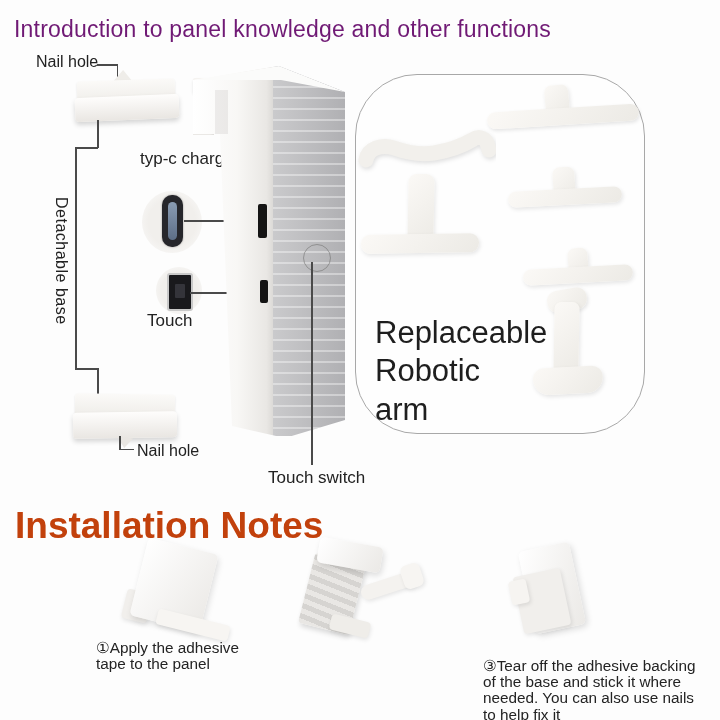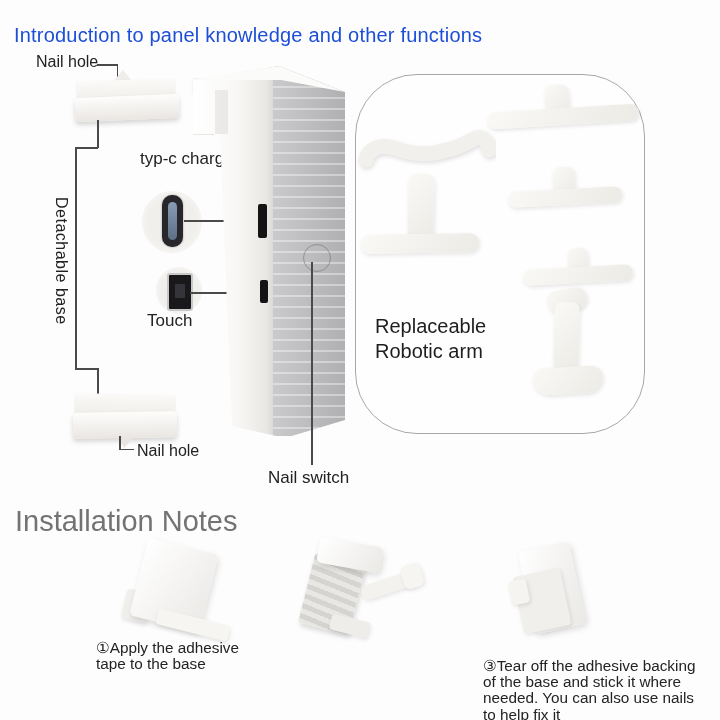--- a/index.html
+++ b/index.html
@@ -2,26 +2,26 @@
 <html><head>
 <meta charset="utf-8">
 <style>
   html,body{margin:0;padding:0;background:#fff;}
   .canvas{
     position:relative;width:720px;height:720px;background:#fdfdfd;
     overflow:hidden;font-family:"Liberation Sans",sans-serif;color:#1c1c1c;
   }
   .abs{position:absolute;}
   
-  .h1{font-size:20px;letter-spacing:0.2px;color:#1d4ed8;white-space:nowrap;margin-top:8px;}
-  .h2{font-size:29px;font-weight:400;color:#737373;white-space:nowrap;}
+  .h1{font-size:23px;letter-spacing:0.2px;color:#701a75;white-space:nowrap;}
+  .h2{font-size:37px;font-weight:700;color:#c2410c;white-space:nowrap;}
   .lbl{font-size:17px;color:#222;white-space:nowrap;}
   .lbl-sm{font-size:16px;color:#222;white-space:nowrap;}
   .vtext{writing-mode:vertical-rl;font-size:16px;color:#222;letter-spacing:0.5px;}
-  .bigtext{font-size:20px;line-height:1.24;color:#1e1e1e;width:150px;}
+  .bigtext{font-size:31px;line-height:1.24;color:#1e1e1e;width:150px;}
   .caption{font-size:15.3px;line-height:1.06;color:#232323;}
   
   .line{background:#4a4a4a;}
   
   .plastic{
     background:linear-gradient(135deg,#fbf9f6,#eceae5);
     box-shadow:1px 2px 4px rgba(0,0,0,0.10);
   }
   .rounded-box{
     border:1.5px solid #a8a8a8;border-radius:62px;background:#fefefe;
@@ -106,21 +106,21 @@
       <div class="abs panel-side"></div>
       <div class="abs panel-topface"></div>
       <div class="abs panel-recess"></div>
       <div class="abs slot" style="left:65px;top:140px;width:9px;height:34px;"></div>
       <div class="abs slot" style="left:67px;top:216px;width:8px;height:23px;"></div>
       <div class="abs touch-circle" style="left:110px;top:180px;"></div>
     </div>
   </div>
 
   <div class="abs line" style="left:311px;top:262px;width:1.5px;height:203px;"></div>
-  <div class="abs lbl" style="left:268px;top:468px;">Nail switch</div>
+  <div class="abs lbl" style="left:268px;top:468px;">Touch switch</div>
 
   <div class="abs" style="left:73px;top:392px;width:106px;height:52px;">
     <div class="abs bk-a" style="left:2px;top:2px;width:100px;height:22px;transform:rotate(1deg);"></div>
     <div class="abs bk-b" style="left:0px;top:20px;width:104px;height:26px;transform:rotate(-1deg);"></div>
     <div class="abs bk-tab-down" style="left:44px;top:44px;"></div>
   </div>
 
   <div class="abs line" style="left:119px;top:436px;width:1.5px;height:14px;"></div>
   <div class="abs line" style="left:119px;top:448.5px;width:15px;height:1.5px;"></div>
   <div class="abs lbl-sm" style="left:137px;top:442px;">Nail hole</div>
@@ -164,16 +164,16 @@
     <div class="abs ph2" style="left:114px;top:26px;width:20px;height:24px;border-radius:6px;transform:rotate(-18deg);background:#f7f5f2;"></div>
     <div class="abs ph2" style="left:42px;top:80px;width:40px;height:16px;transform:rotate(14deg);background:#efede9;"></div>
   </div>
 
   <div class="abs" style="left:498px;top:542px;width:115px;height:105px;">
     <div class="abs ph" style="left:28px;top:4px;width:52px;height:84px;transform:rotate(-12deg);"></div>
     <div class="abs ph2" style="left:20px;top:30px;width:48px;height:58px;transform:rotate(-12deg);"></div>
     <div class="abs ph2" style="left:12px;top:38px;width:18px;height:24px;transform:rotate(-12deg);background:#f6f4f1;"></div>
   </div>
 
-  <div class="abs caption" style="left:96px;top:640px;width:158px;">①Apply the adhesive tape to the base</div>
+  <div class="abs caption" style="left:96px;top:640px;width:158px;">①Apply the adhesive tape to the panel</div>
   <div class="abs caption" style="left:483px;top:658px;width:222px;">③Tear off the adhesive backing of the base and stick it where needed. You can also use nails to help fix it</div>
 
 </div>
 
 </body></html>

